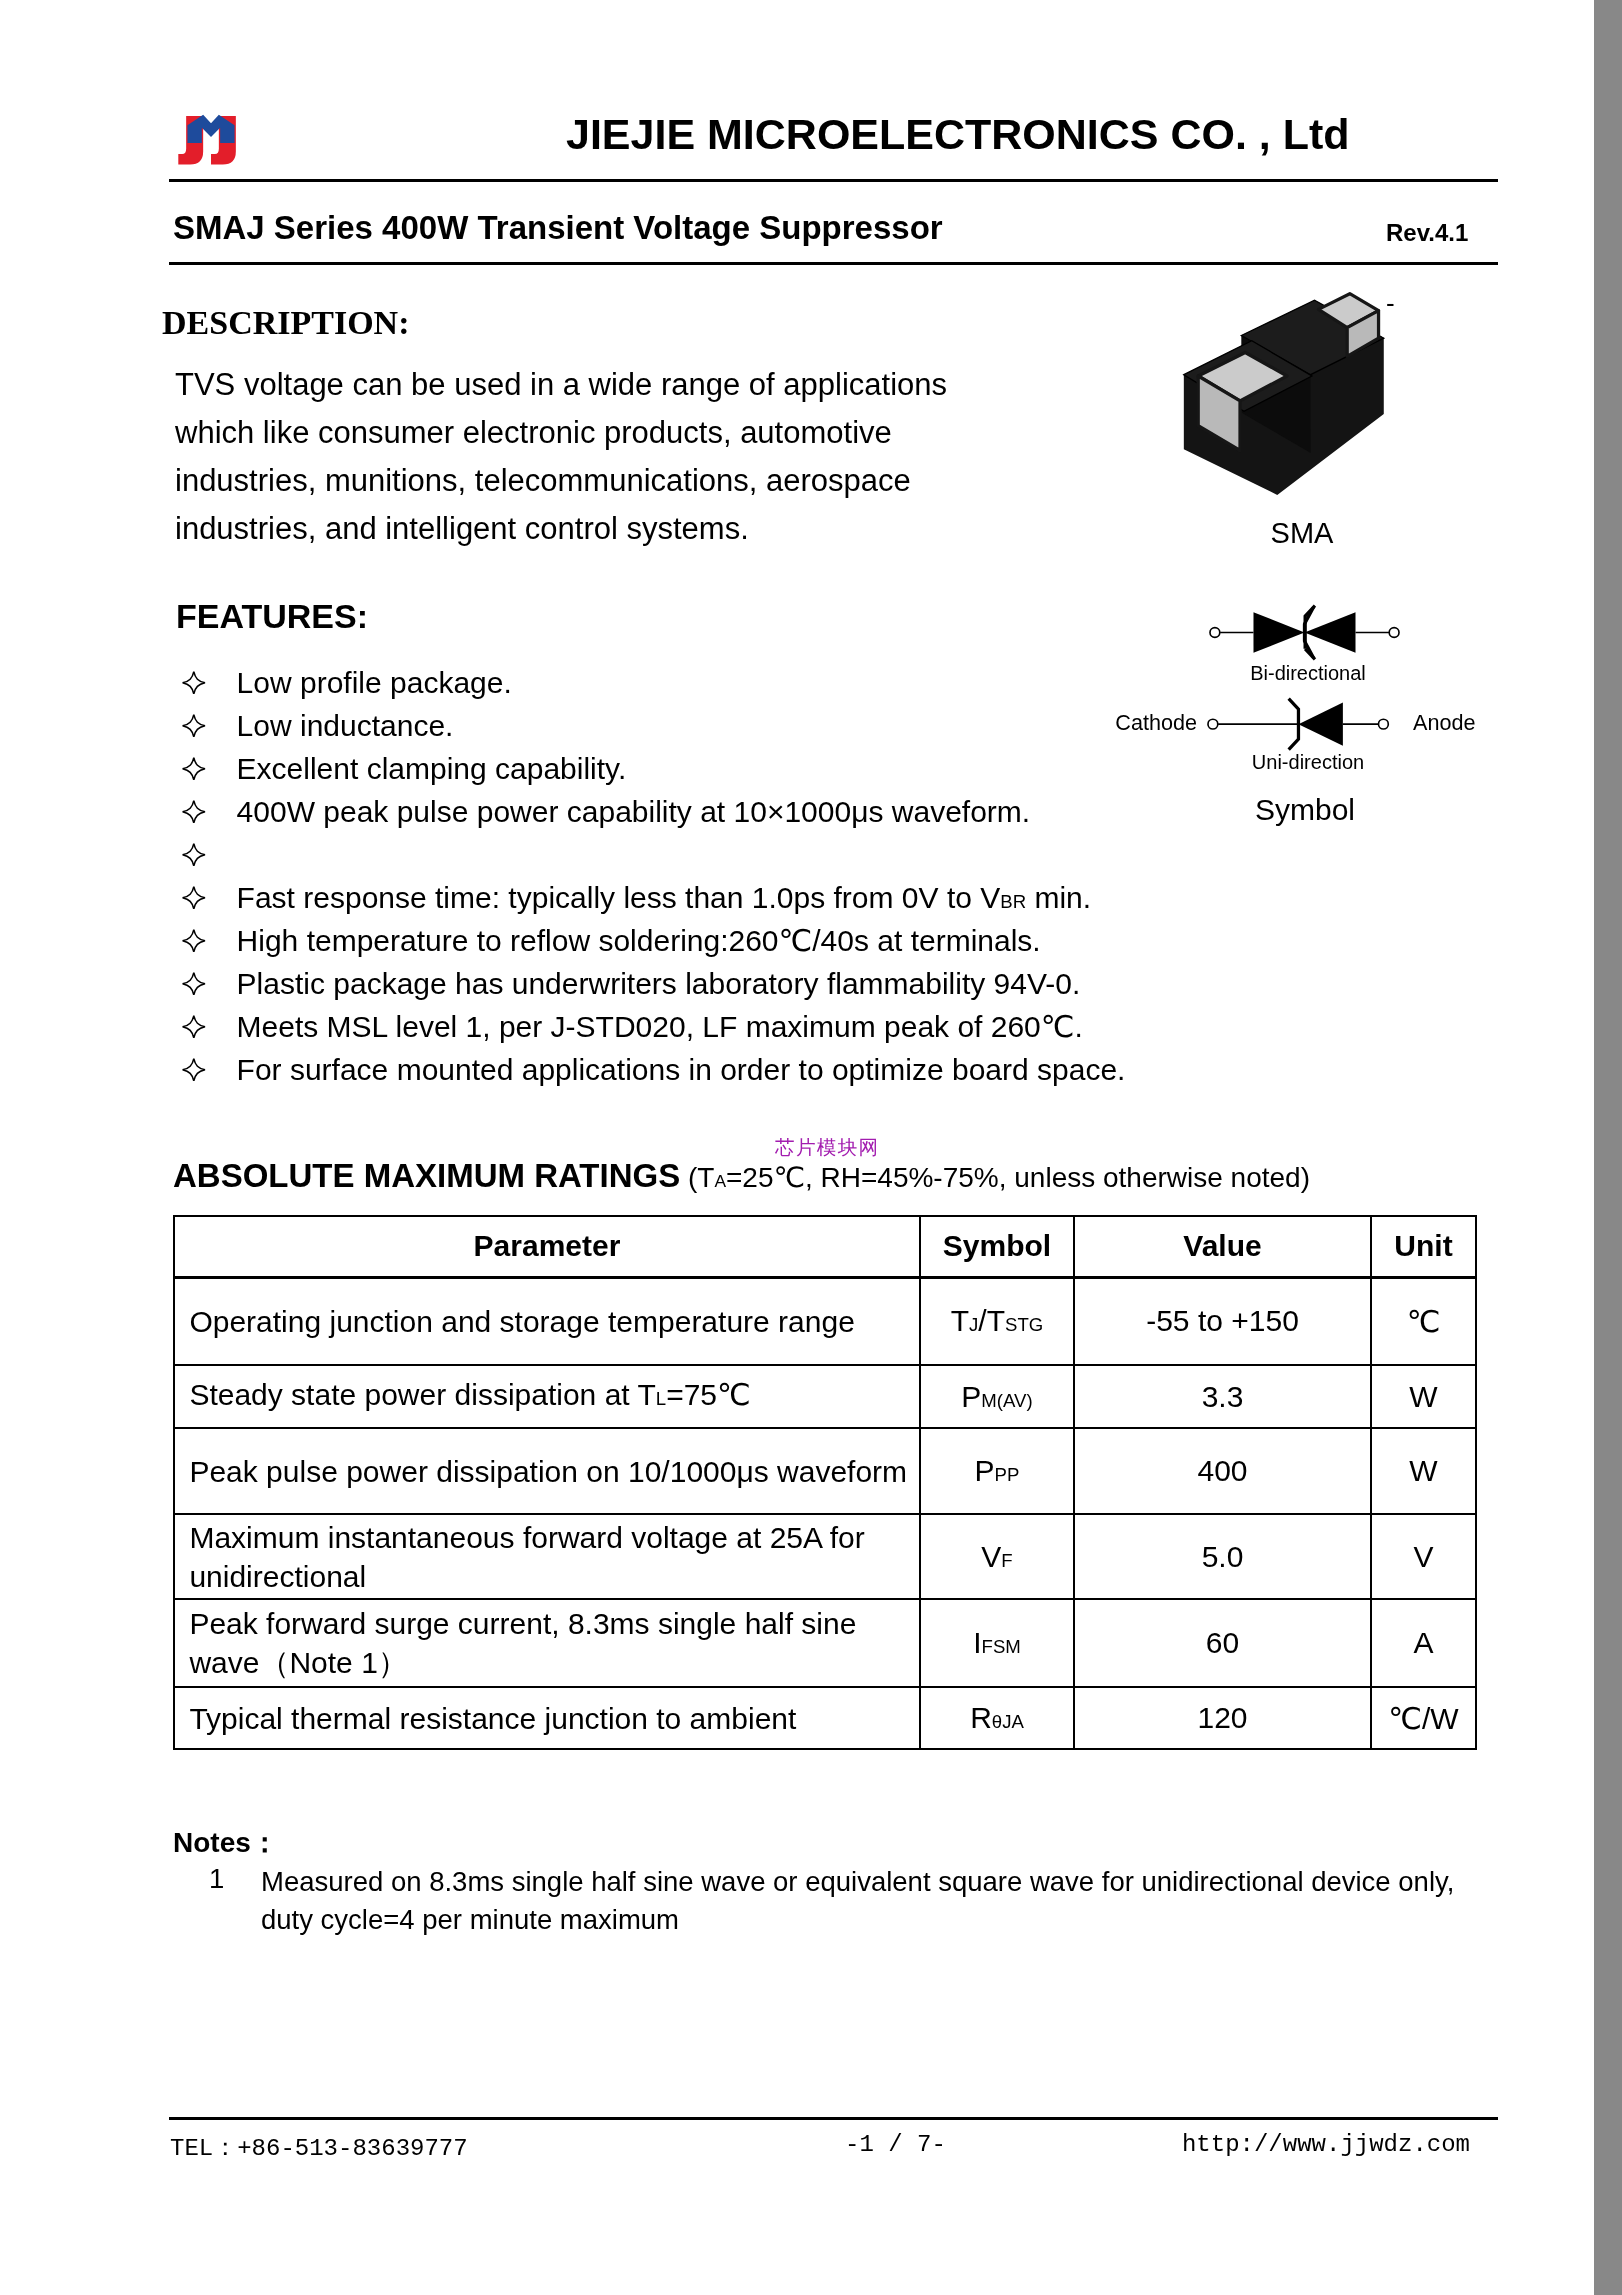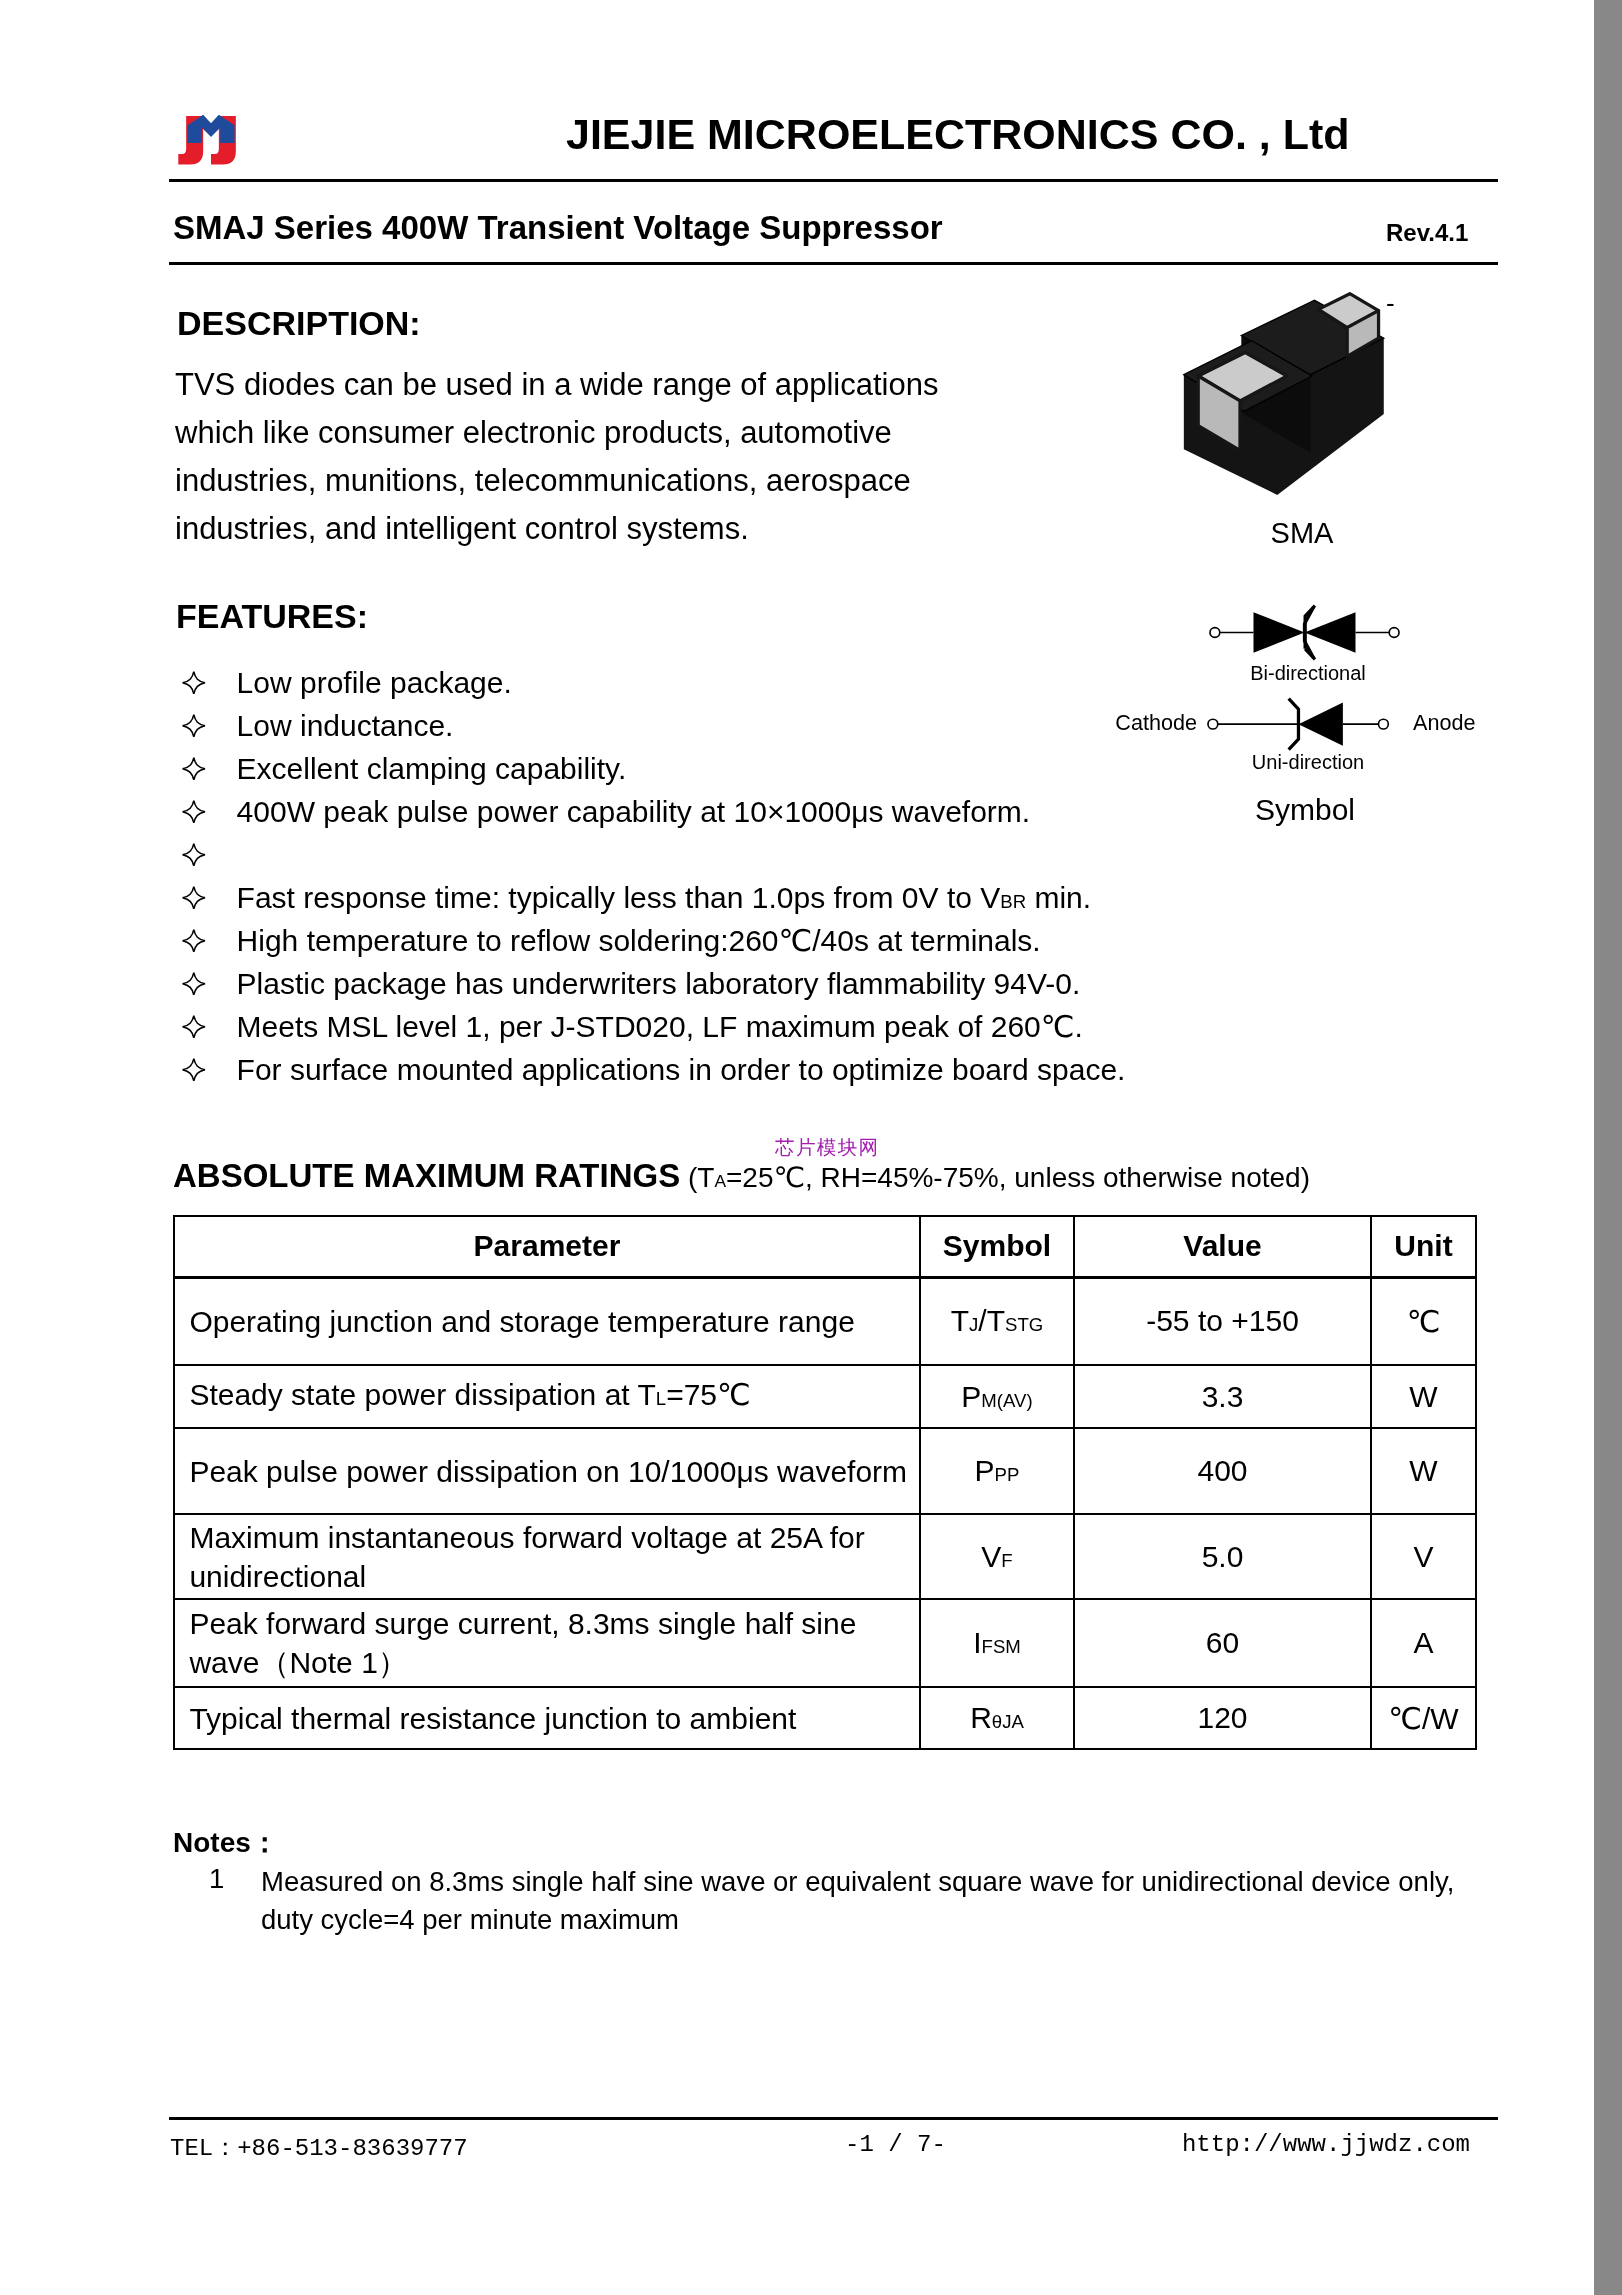--- a/index.html
+++ b/index.html
@@ -76,23 +76,23 @@
     <path d="M16,30 L40,14 L52,27 L64,14 L88,30 L88,57 L66,57 L66,34 L52,48 L38,34 L38,57 L16,57 Z" fill="#1e4b9c"></path>
   </svg>
 
   <div class="company">JIEJIE MICROELECTRONICS CO. , Ltd</div>
   <div class="hline" style="top:179px"></div>
 
   <div class="doc-title">SMAJ Series 400W Transient Voltage Suppressor</div>
   <div class="rev">Rev.4.1</div>
   <div class="hline" style="top:262px"></div>
 
-  <div class="sec-head" style="left:177px; top:304px;">DESCRIPTION:</div>
+  <div class="sec-head" style="left:162px; top:304px;font-family:Liberation Serif, serif;">DESCRIPTION:</div>
   <div class="desc-lines" id="desc-lines">
-  <div class="desc-line">TVS diodes can be used in a wide range of applications</div>
+  <div class="desc-line">TVS voltage can be used in a wide range of applications</div>
 
   <div class="desc-line">which like consumer electronic products, automotive</div>
 
   <div class="desc-line">industries, munitions, telecommunications, aerospace</div>
 
   <div class="desc-line">industries, and intelligent control systems.</div>
 </div>
 
   <svg class="pkg-svg" viewBox="0 0 400 352">
     <path d="M62,148 L166,96 L150,88 L262,34 L368,92 L368,208 L205,332 L62,262 Z" fill="#141414"></path>

